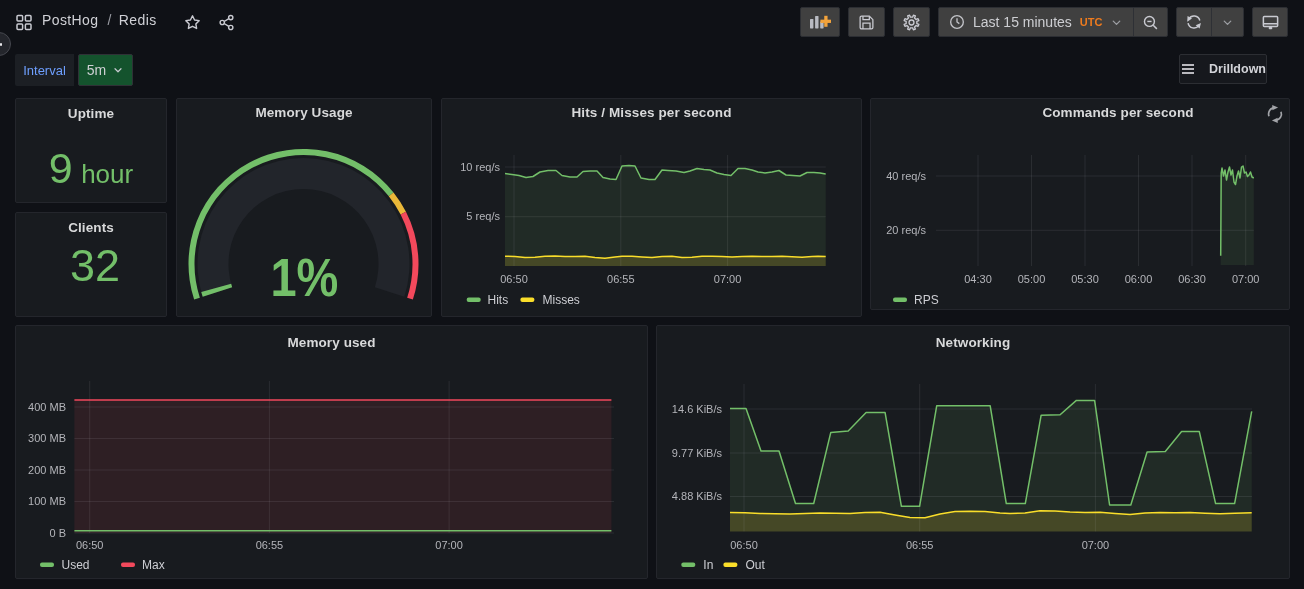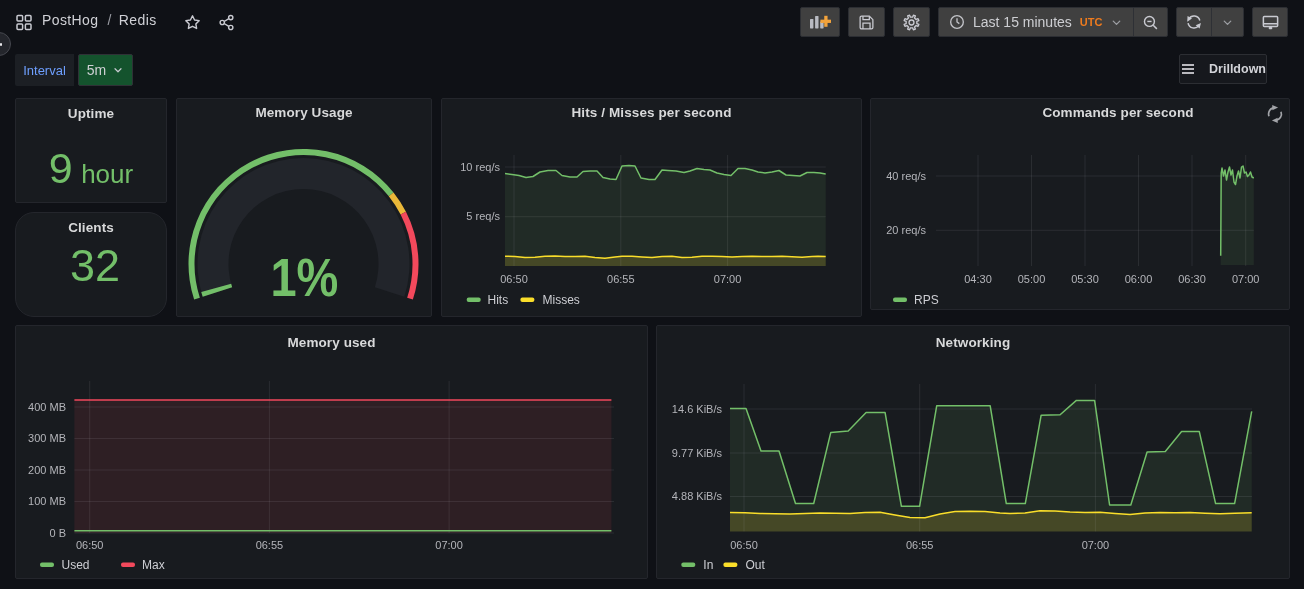--- a/index.html
+++ b/index.html
@@ -115,21 +115,21 @@
       <line x1="3" y1="18" x2="21" y2="18"></line>
     </svg>
     <span style="font-size:12.5px;color:#d2d3d8;font-weight:bold;">Drilldown</span>
   </div>
 
 <div class="panel" style="left:15px;top:98px;width:152px;height:105px;">
   <div class="ptitle" style="top:7px;">Uptime</div>
   <div style="position:absolute;top:45px;width:100%;text-align:center;color:#73bf69;line-height:1.15;"><span style="font-size:43px;">9</span> <span style="font-size:26px;margin-left:4px;">hour</span></div>
 </div>
 
-<div class="panel" style="left:15px;top:212px;width:152px;height:105px;border-radius:19px;">
+<div class="panel" style="left:15px;top:212px;width:152px;height:105px;">
   <div class="ptitle" style="top:7px;">Clients</div>
   <div style="position:absolute;top:28px;width:100%;text-align:center;color:#73bf69;font-size:45px;line-height:1.12;padding-left:8px;">32</div>
 </div>
 
 <div class="panel" style="left:176px;top:98px;width:256px;height:219px;">
   <div class="ptitle" style="top:6px;">Memory Usage</div>
   <svg class="chart" width="256" height="219" viewBox="176 98 256 219">
       <path d="M 202.69 296.76 A 106 106 0 1 1 404.31 296.76 L 374.83 287.18 A 75 75 0 1 0 232.17 287.18 Z" fill="#22252b"></path>
       <path d="M 194.13 299.54 A 115 115 0 0 1 393.50 192.41 L 388.80 196.15 A 109 109 0 0 0 199.83 297.68 Z" fill="#73bf69"></path>
       <path d="M 393.50 192.41 A 115 115 0 0 1 405.97 211.79 L 400.62 214.52 A 109 109 0 0 0 388.80 196.15 Z" fill="#eab839"></path>

